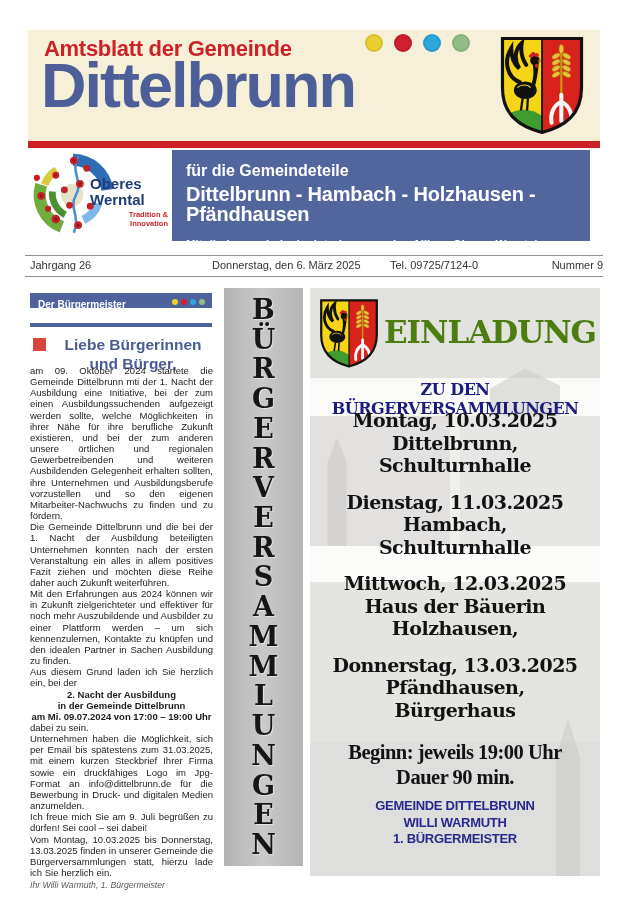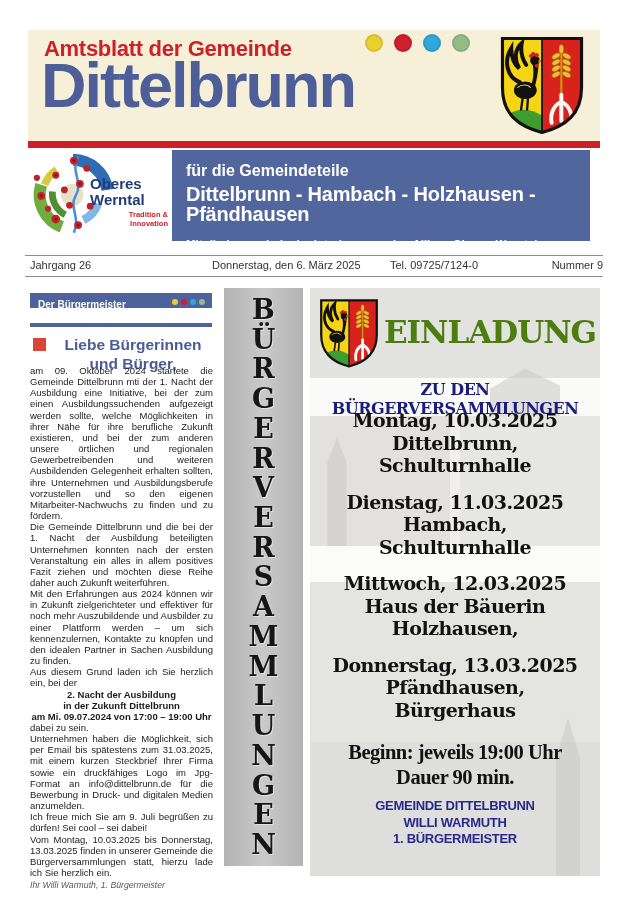--- a/index.html
+++ b/index.html
@@ -220,21 +220,21 @@
     <span class="hl">Liebe Bürgerinnen</span>
     <span class="hl">und Bürger,</span>
   </div>
 
   <div class="article">
       <p class="flow-normal">am 09. Oktober 2024 startete die Gemeinde Dittelbrunn mti der 1. Nacht der Ausbildung eine Initiative, bei der zum einen Ausbildungssuchenden aufgezeigt werden sollte, welche Möglichkeiten in ihrer Nähe für ihre berufliche Zukunft existieren, und bei der zum anderen unsere örtlichen und regionalen Gewerbetreibenden und weiteren Ausbildenden Gelegenheit erhalten sollten, ihre Unternehmen und Ausbildungsberufe vorzustellen und so den eigenen Mitarbeiter-Nachwuchs zu finden und zu fördern.</p>
       <p class="flow-normal">Die Gemeinde Dittelbrunn und die bei der 1. Nacht der Ausbildung beteiligten Unternehmen konnten nach der ersten Veranstaltung ein alles in allem positives Fazit ziehen und möchten diese Reihe daher auch Zukunft weiterführen.</p>
       <p class="flow-normal">Mit den Erfahrungen aus 2024 können wir in Zukunft zielgerichteter und effektiver für noch mehr Auszubildende und Ausbilder zu einer Plattform werden – um sich kennenzulernen, Kontakte zu knüpfen und den idealen Partner in Sachen Ausbildung zu finden.</p>
       <p class="flow-normal">Aus diesem Grund laden ich Sie herzlich ein, bei der</p>
       <p class="flow-bold-center">2. Nacht der Ausbildung</p>
-      <p class="flow-bold-center">in der Zukunft Dittelbrunn</p>
+      <p class="flow-bold-center">in der Gemeinde Dittelbrunn</p>
       <p class="flow-bold-center">am Mi. 09.07.2024 von 17:00 – 19:00 Uhr</p>
       <p class="flow-normal">dabei zu sein.</p>
       <p class="flow-normal">Unternehmen haben die Möglichkeit, sich per Email bis spätestens zum 31.03.2025, mit einem kurzen Steckbrief Ihrer Firma sowie ein druckfähiges Logo im Jpg-Format an info@dittelbrunn.de für die Bewerbung in Druck- und digitalen Medien anzumelden.</p>
       <p class="flow-normal">Ich freue mich Sie am 9. Juli begrüßen zu dürfen! Sei cool – sei dabei!</p>
       <p class="flow-normal">Vom Montag, 10.03.2025 bis Donnerstag, 13.03.2025 finden in unserer Gemeinde die Bürgerversammlungen statt, hierzu lade ich Sie herzlich ein.</p>
       <p class="flow-signature">Ihr Willi Warmuth, 1. Bürgermeister</p>
     </div>
 
   <div class="vstrip">
       <span>B</span>

